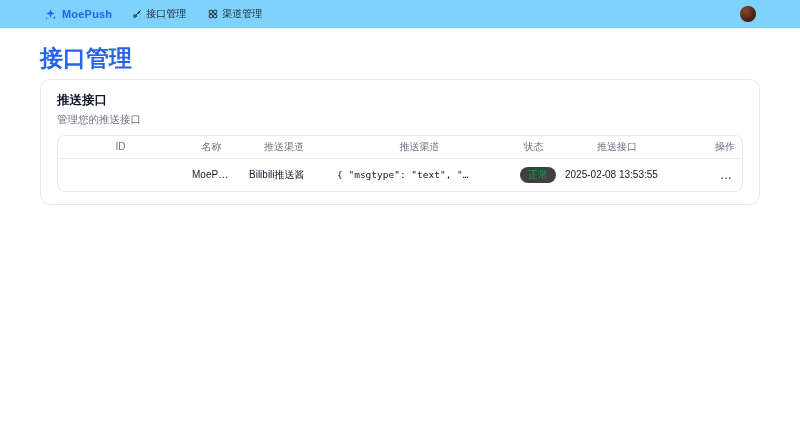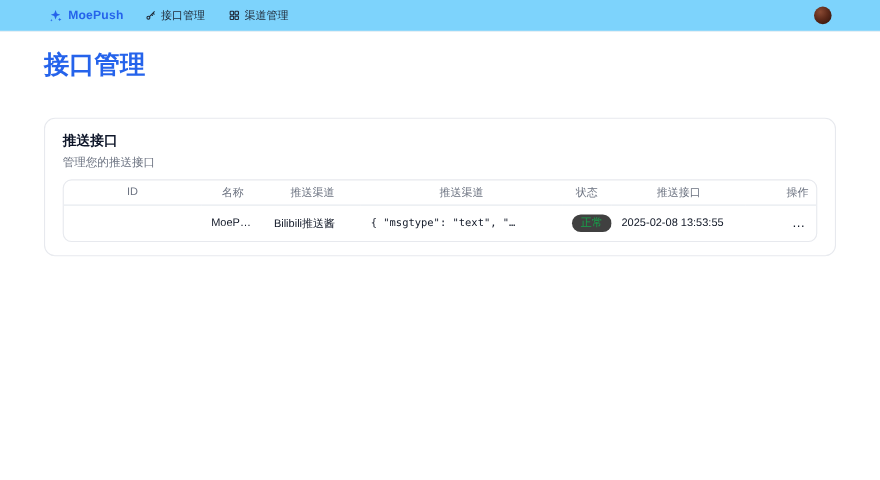--- a/index.html
+++ b/index.html
@@ -17,21 +17,21 @@
   .nav-item svg { width:10px; height:10px; display:block; }
   .avatar { margin-left:auto; width:16px; height:16px; border-radius:50%;
     background:radial-gradient(circle at 35% 30%, #8a4a33 0%, #5e2a1a 45%, #2a100a 100%);
     cursor:pointer; }
 
   
   .main { padding:16px 40px 0 40px; }
   .page-title { font-size:23px; font-weight:bold; color:#2563eb; line-height:1.2; }
   .page-subtitle { font-size:11px; color:#6b7280; margin-top:5px; }
 
-  .card { margin-top:34px; border:1px solid #e7e9ee; border-radius:10px;
+  .card { margin-top:6px; border:1px solid #e7e9ee; border-radius:10px;
     padding:12px 16px 12px 16px; background:#fff; }
   .card-title { font-size:12.5px; font-weight:bold; color:#0f172a; }
   .card-subtitle { font-size:10.5px; color:#6b7280; margin-top:4px; }
 
   .toolbar { display:flex; align-items:center; justify-content:space-between; margin-top:11px; }
   .search-input { width:207px; height:22px; border:1px solid #e5e7eb; border-radius:6px;
     padding:0 8px; font-size:10px; color:#111827; outline:none;
     font-family:"Liberation Sans","DejaVu Sans",sans-serif; }
   .search-input::placeholder { color:#9aa3af; }
   .add-btn { height:22px; display:flex; align-items:center; gap:4px; background:#2563eb;

